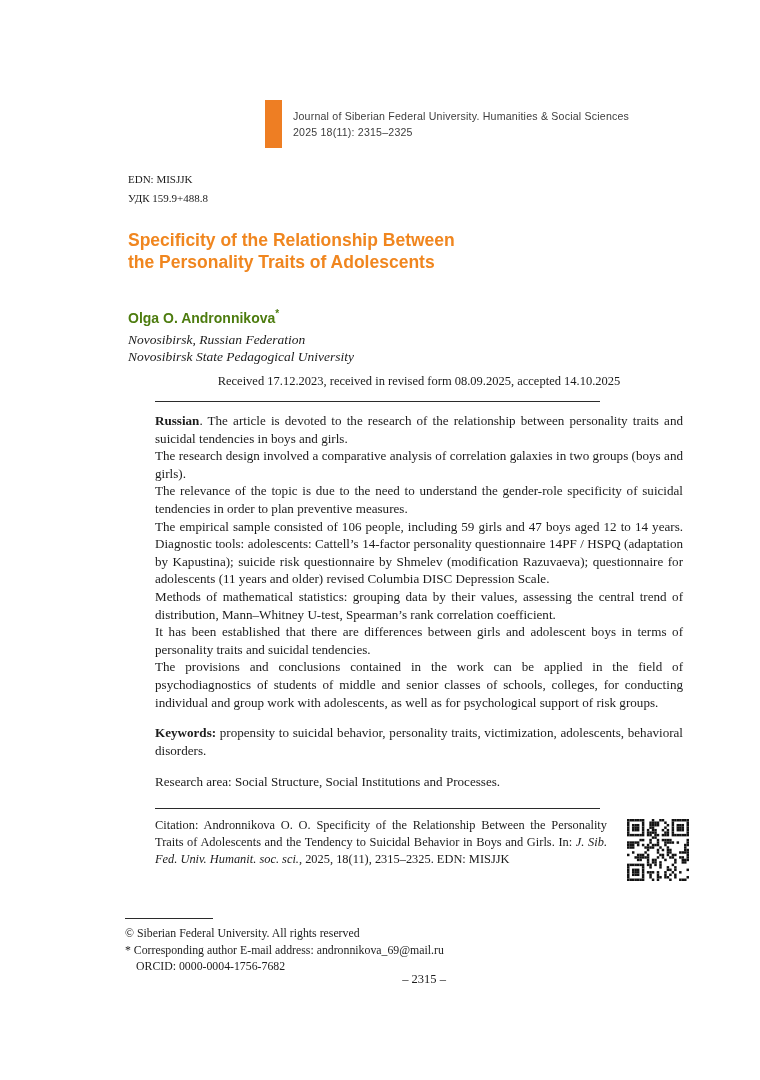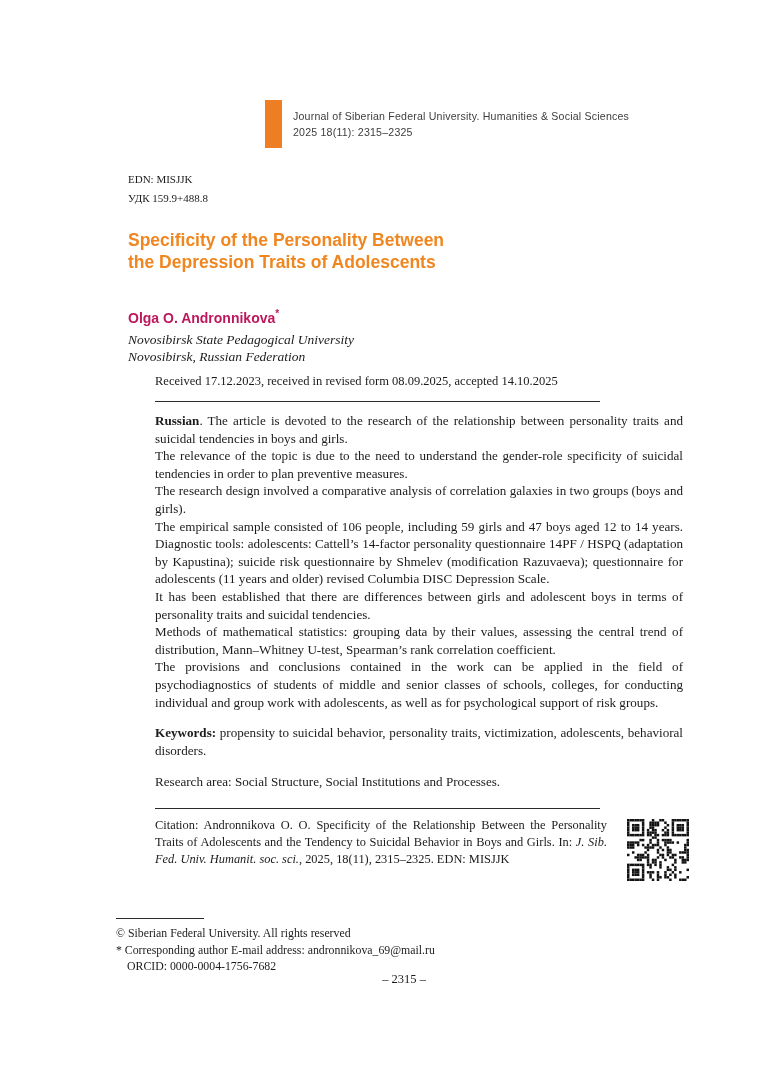--- a/index.html
+++ b/index.html
@@ -32,56 +32,56 @@
   
   .paper-title{
     position:absolute;left:100px;top:230px;width:540px;
     font-family:"Liberation Sans", sans-serif;font-weight:bold;
     font-size:17.5px;line-height:21.5px;color:#F0861F;
   }
   
   .author-block{position:absolute;left:100px;top:308px;width:540px;}
   .author-name{
     font-family:"Liberation Sans", sans-serif;font-weight:bold;
-    font-size:14px;color:#be185d;
+    font-size:14px;color:#4d7c0f;
   }
   .author-mark{vertical-align:super;font-size:10px;}
   .affiliation{font-style:italic;font-size:13.5px;line-height:17px;margin-top:4px;}
   
   .flow{
     position:absolute;left:127px;top:374px;width:528px;
   }
   .received{
-    font-size:12.5px;margin:0 0 12px 0;
+    text-align:center;font-size:12.5px;margin:0 0 12px 0;
   }
   .rule{
     border:none;border-top:1px solid #2b2b2b;height:0;
     width:445px;margin:0 0 10px 0;
   }
   .abstract p, .abstract .first-par{
     margin:0;font-size:13.1px;line-height:17.6px;text-align:justify;
   }
   .bold{font-weight:bold;}
   .keywords{margin:13px 0 0 0;font-size:13.1px;line-height:17.6px;text-align:justify;}
   .research-area{margin:14px 0 0 0;font-size:13.1px;line-height:17.6px;}
   .rule2{
     border:none;border-top:1px solid #2b2b2b;height:0;
     width:445px;margin:17px 0 8px 0;
   }
   .citation-row{display:flex;align-items:flex-start;gap:20px;}
   .citation-text{flex:0 0 452px;font-size:12.4px;line-height:17px;text-align:justify;margin:0;}
   .italic{font-style:italic;}
   .qr{flex:0 0 auto;width:62px;height:62px;display:block;margin-top:2px;}
   
-  .footer{position:absolute;left:88px;top:918px;width:555px;font-size:11.8px;line-height:15.5px;}
+  .footer{position:absolute;left:97px;top:918px;width:555px;font-size:11.8px;line-height:15.5px;}
   .foot-rule{border:none;border-top:1px solid #2b2b2b;height:0;width:88px;margin:0 0 7px 0;}
   .foot-line{margin:0 0 1px 0;}
   .foot-orcid{margin:0 0 0 11px;}
   .page-number{
-    position:absolute;left:112px;top:972px;width:528px;
+    position:absolute;left:132px;top:972px;width:528px;
     text-align:center;font-size:12.5px;
   }
 </style>
 </head>
 <body>
 
 <div class="page">
 
   <div class="right-bar"></div>
 
@@ -91,47 +91,47 @@
     <div>Journal of Siberian Federal University. Humanities &amp; Social Sciences</div>
     <div>2025 18(11): 2315–2325</div>
   </div>
 
   <div class="ids">
     <div>EDN: MISJJK</div>
     <div>УДК 159.9+488.8</div>
   </div>
 
   <div class="paper-title">
-      <div>Specificity of the Personality Between</div>
-      <div>the Depression Traits of Adolescents</div>
+      <div>Specificity of the Relationship Between</div>
+      <div>the Personality Traits of Adolescents</div>
     </div>
 
   <div class="author-block">
     <div>
       <span class="author-name">Olga O. Andronnikova</span><span class="author-name author-mark">*</span>
     </div>
     <div class="affiliation">
+        <div>Novosibirsk, Russian Federation</div>
         <div>Novosibirsk State Pedagogical University</div>
-        <div>Novosibirsk, Russian Federation</div>
       </div>
   </div>
 
   <div class="flow">
     <p class="received">Received 17.12.2023, received in revised form 08.09.2025, accepted 14.10.2025</p>
 
     <hr class="rule">
 
     <div class="abstract">
       <p class="first-par"><span class="bold">Russian</span><span>. The article is devoted to the research of the relationship between personality traits and suicidal tendencies in boys and girls.</span></p>
       <div>
+          <p>The research design involved a comparative analysis of correlation galaxies in two groups (boys and girls).</p>
           <p>The relevance of the topic is due to the need to understand the gender-role specificity of suicidal tendencies in order to plan preventive measures.</p>
-          <p>The research design involved a comparative analysis of correlation galaxies in two groups (boys and girls).</p>
           <p>The empirical sample consisted of 106 people, including 59 girls and 47 boys aged 12 to 14 years. Diagnostic tools: adolescents: Cattell’s 14-factor personality questionnaire 14PF / HSPQ (adaptation by Kapustina); suicide risk questionnaire by Shmelev (modification Razuvaeva); questionnaire for adolescents (11 years and older) revised Columbia DISC Depression Scale.</p>
+          <p>Methods of mathematical statistics: grouping data by their values, assessing the central trend of distribution, Mann–Whitney U-test, Spearman’s rank correlation coefficient.</p>
           <p>It has been established that there are differences between girls and adolescent boys in terms of personality traits and suicidal tendencies.</p>
-          <p>Methods of mathematical statistics: grouping data by their values, assessing the central trend of distribution, Mann–Whitney U-test, Spearman’s rank correlation coefficient.</p>
           <p>The provisions and conclusions contained in the work can be applied in the field of psychodiagnostics of students of middle and senior classes of schools, colleges, for conducting individual and group work with adolescents, as well as for psychological support of risk groups.</p>
         </div>
     </div>
 
     <p class="keywords"><span class="bold">Keywords:</span><span> propensity to suicidal behavior, personality traits, victimization, adolescents, behavioral disorders.</span></p>
 
     <p class="research-area">Research area: Social Structure, Social Institutions and Processes.</p>
 
     <hr class="rule2">
 

